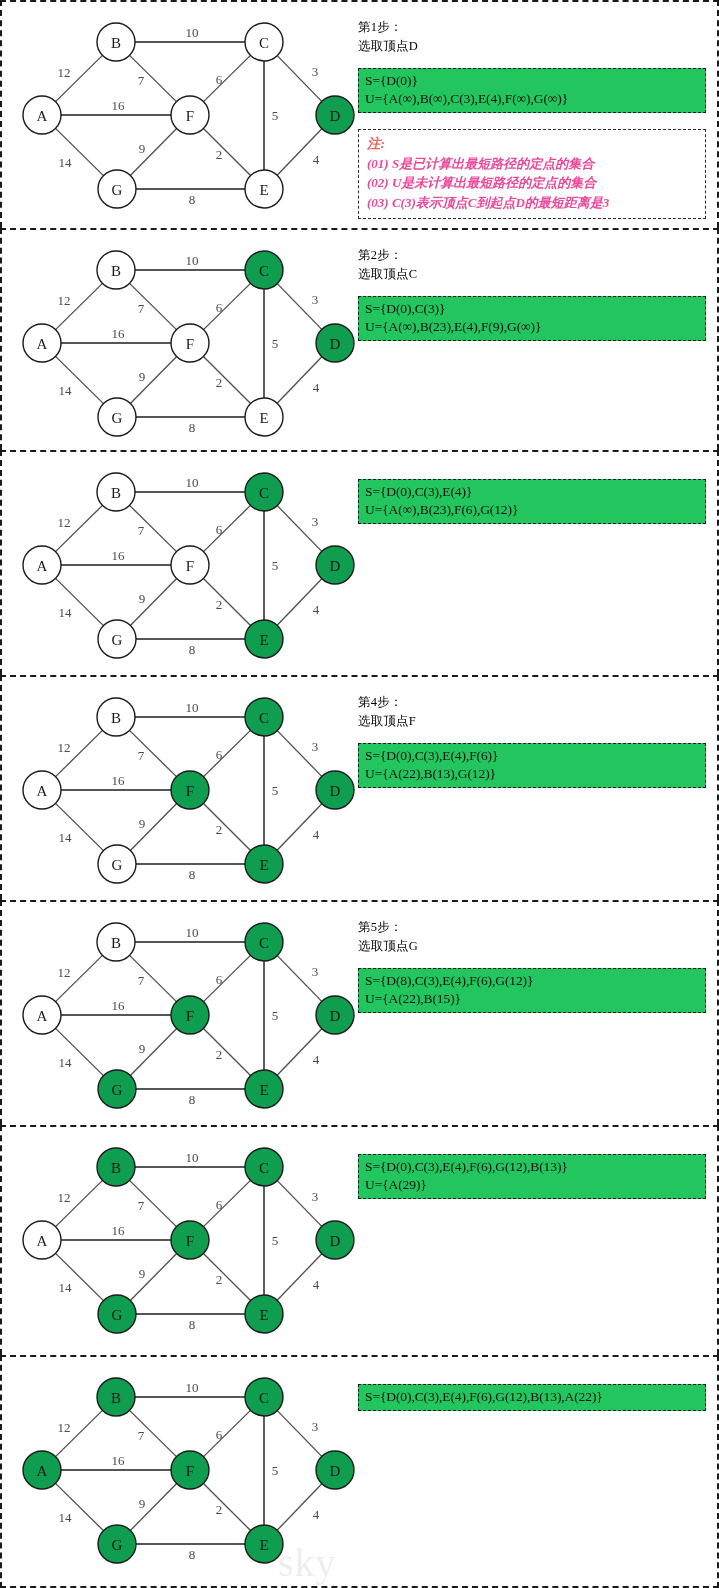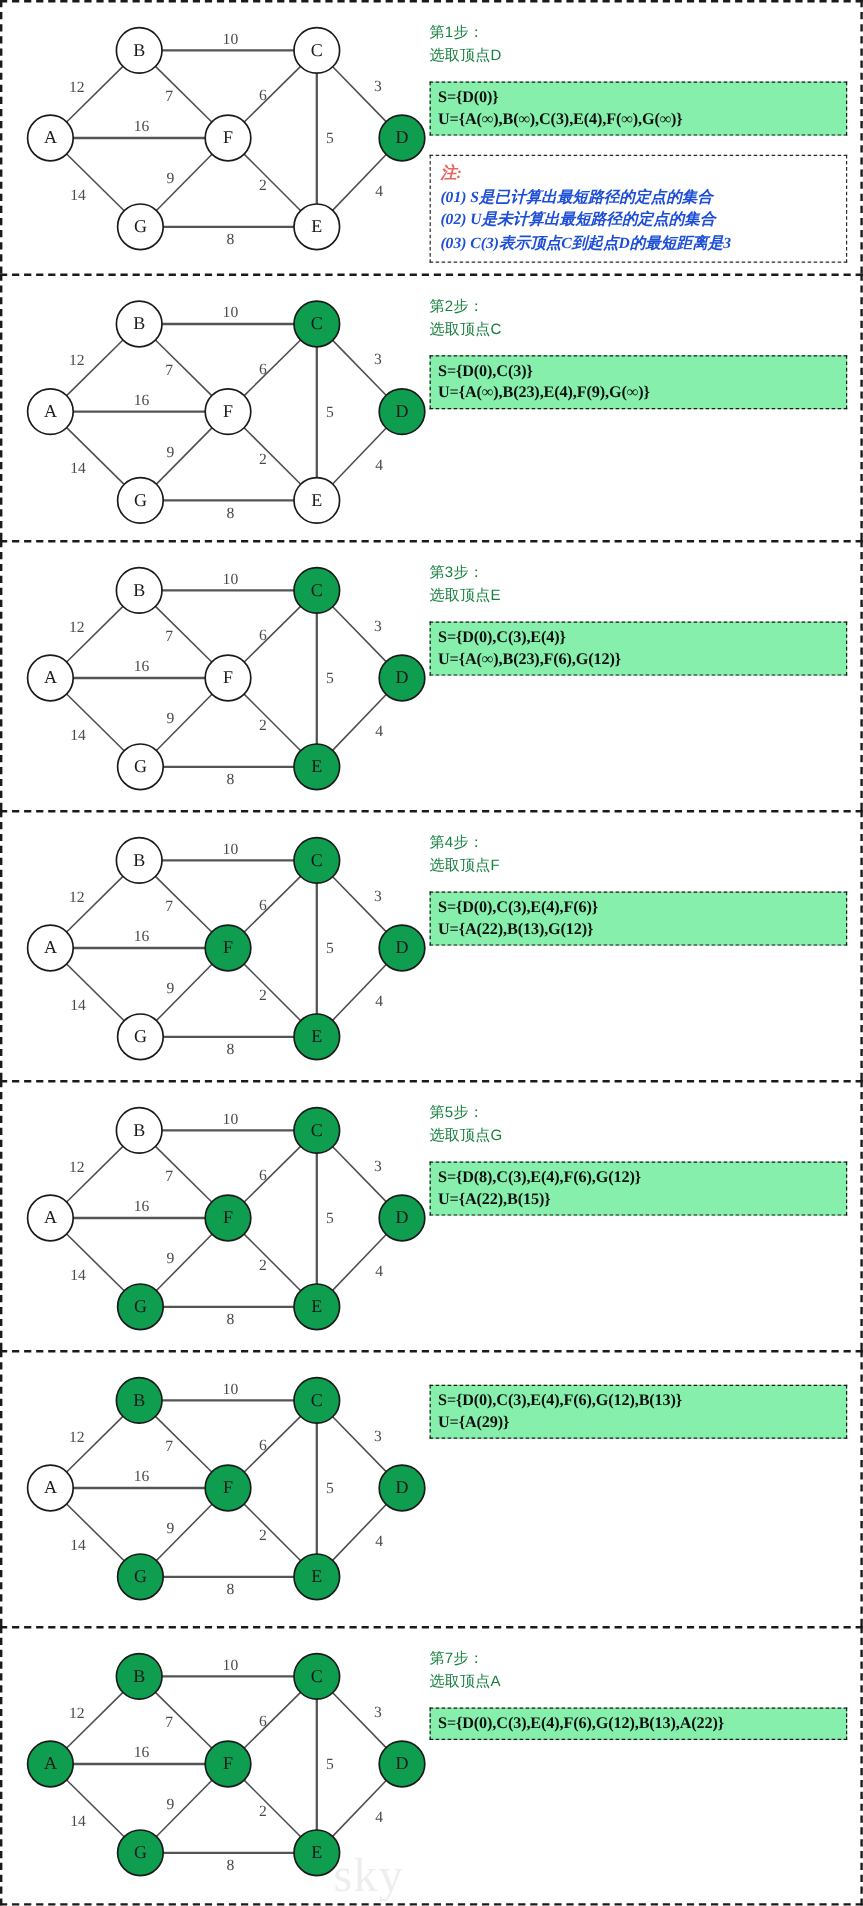--- a/index.html
+++ b/index.html
@@ -67,35 +67,34 @@
     dominant-baseline: central;
   }
 
   .right-col {
     position: absolute;
     left: 356px;
     top: 16px;
     width: 352px;
   }
   .step-title {
-    font-family: Liberation Sans, sans-serif;
+    font-family: Liberation Serif, serif;
     font-size: 12.5px;
-    color: #15803d;
+    color: #000000;
     line-height: 1.55;
     white-space: pre-line;
     letter-spacing: 0.2px;
   }
   .set-box {
     margin-top: 11px;
-    background: #86efac;
+    background: #22c55e;
     border: 1.6px dashed #1a1a1a;
     padding: 3px 6px 4px 6px;
     box-sizing: border-box;
     width: 348px;
-    font-weight: bold;
   }
   .set-line {
     font-family: "Liberation Serif", serif;
     font-size: 13.5px;
     color: #101010;
     line-height: 1.35;
     white-space: nowrap;
     letter-spacing: -0.1px;
   }
   .note-box {
@@ -112,21 +111,21 @@
     font-weight: bold;
     font-size: 13.5px;
     color: #e8655f;
     line-height: 1.45;
   }
   .note-line {
     font-family: "Liberation Serif", serif;
     font-style: italic;
     font-weight: bold;
     font-size: 13px;
-    color: #1d4ed8;
+    color: #ec4899;
     line-height: 1.5;
     white-space: nowrap;
   }
   .watermark {
     position: absolute;
     left: 278px;
     top: 1498px;
     font-family: "Liberation Serif", serif;
     font-size: 40px;
     color: #eeeeee;
@@ -287,22 +286,20 @@
           <text x="327" y="109.5" class="node-label">D</text>
           <circle cx="256" cy="183" r="19" class="node-circle" fill="#0f9d4f"></circle>
           <text x="256" y="183.5" class="node-label">E</text>
           <circle cx="182" cy="109" r="19" class="node-circle" fill="#ffffff"></circle>
           <text x="182" y="109.5" class="node-label">F</text>
           <circle cx="109" cy="183" r="19" class="node-circle" fill="#ffffff"></circle>
           <text x="109" y="183.5" class="node-label">G</text>
         </svg>
       </div>
       <div class="right-col">
-        <div class="step-title">第3步：
-选取顶点E</div>
         <div class="set-box">
           <div class="set-line">S={D(0),C(3),E(4)}</div>
           <div class="set-line">U={A(∞),B(23),F(6),G(12)}</div>
         </div>
       </div>
     </div>
     <div class="panel" style="height: 225px;">
       <div class="graph-wrap">
         <svg class="graph-svg" width="350" height="212" viewBox="0 0 350 212">
           <line x1="47.52611062618931" y1="95.65667465254299" x2="94.47388937381069" y2="49.34332534745701" class="edge-line"></line>
@@ -493,22 +490,20 @@
           <text x="327" y="109.5" class="node-label">D</text>
           <circle cx="256" cy="183" r="19" class="node-circle" fill="#0f9d4f"></circle>
           <text x="256" y="183.5" class="node-label">E</text>
           <circle cx="182" cy="109" r="19" class="node-circle" fill="#0f9d4f"></circle>
           <text x="182" y="109.5" class="node-label">F</text>
           <circle cx="109" cy="183" r="19" class="node-circle" fill="#0f9d4f"></circle>
           <text x="109" y="183.5" class="node-label">G</text>
         </svg>
       </div>
       <div class="right-col">
-        <div class="step-title">第7步：
-选取顶点A</div>
         <div class="set-box">
           <div class="set-line">S={D(0),C(3),E(4),F(6),G(12),B(13),A(22)}</div>
         </div>
       </div>
     </div>
   </div>
 
 <div class="watermark">sky</div>
 
 </body></html>

